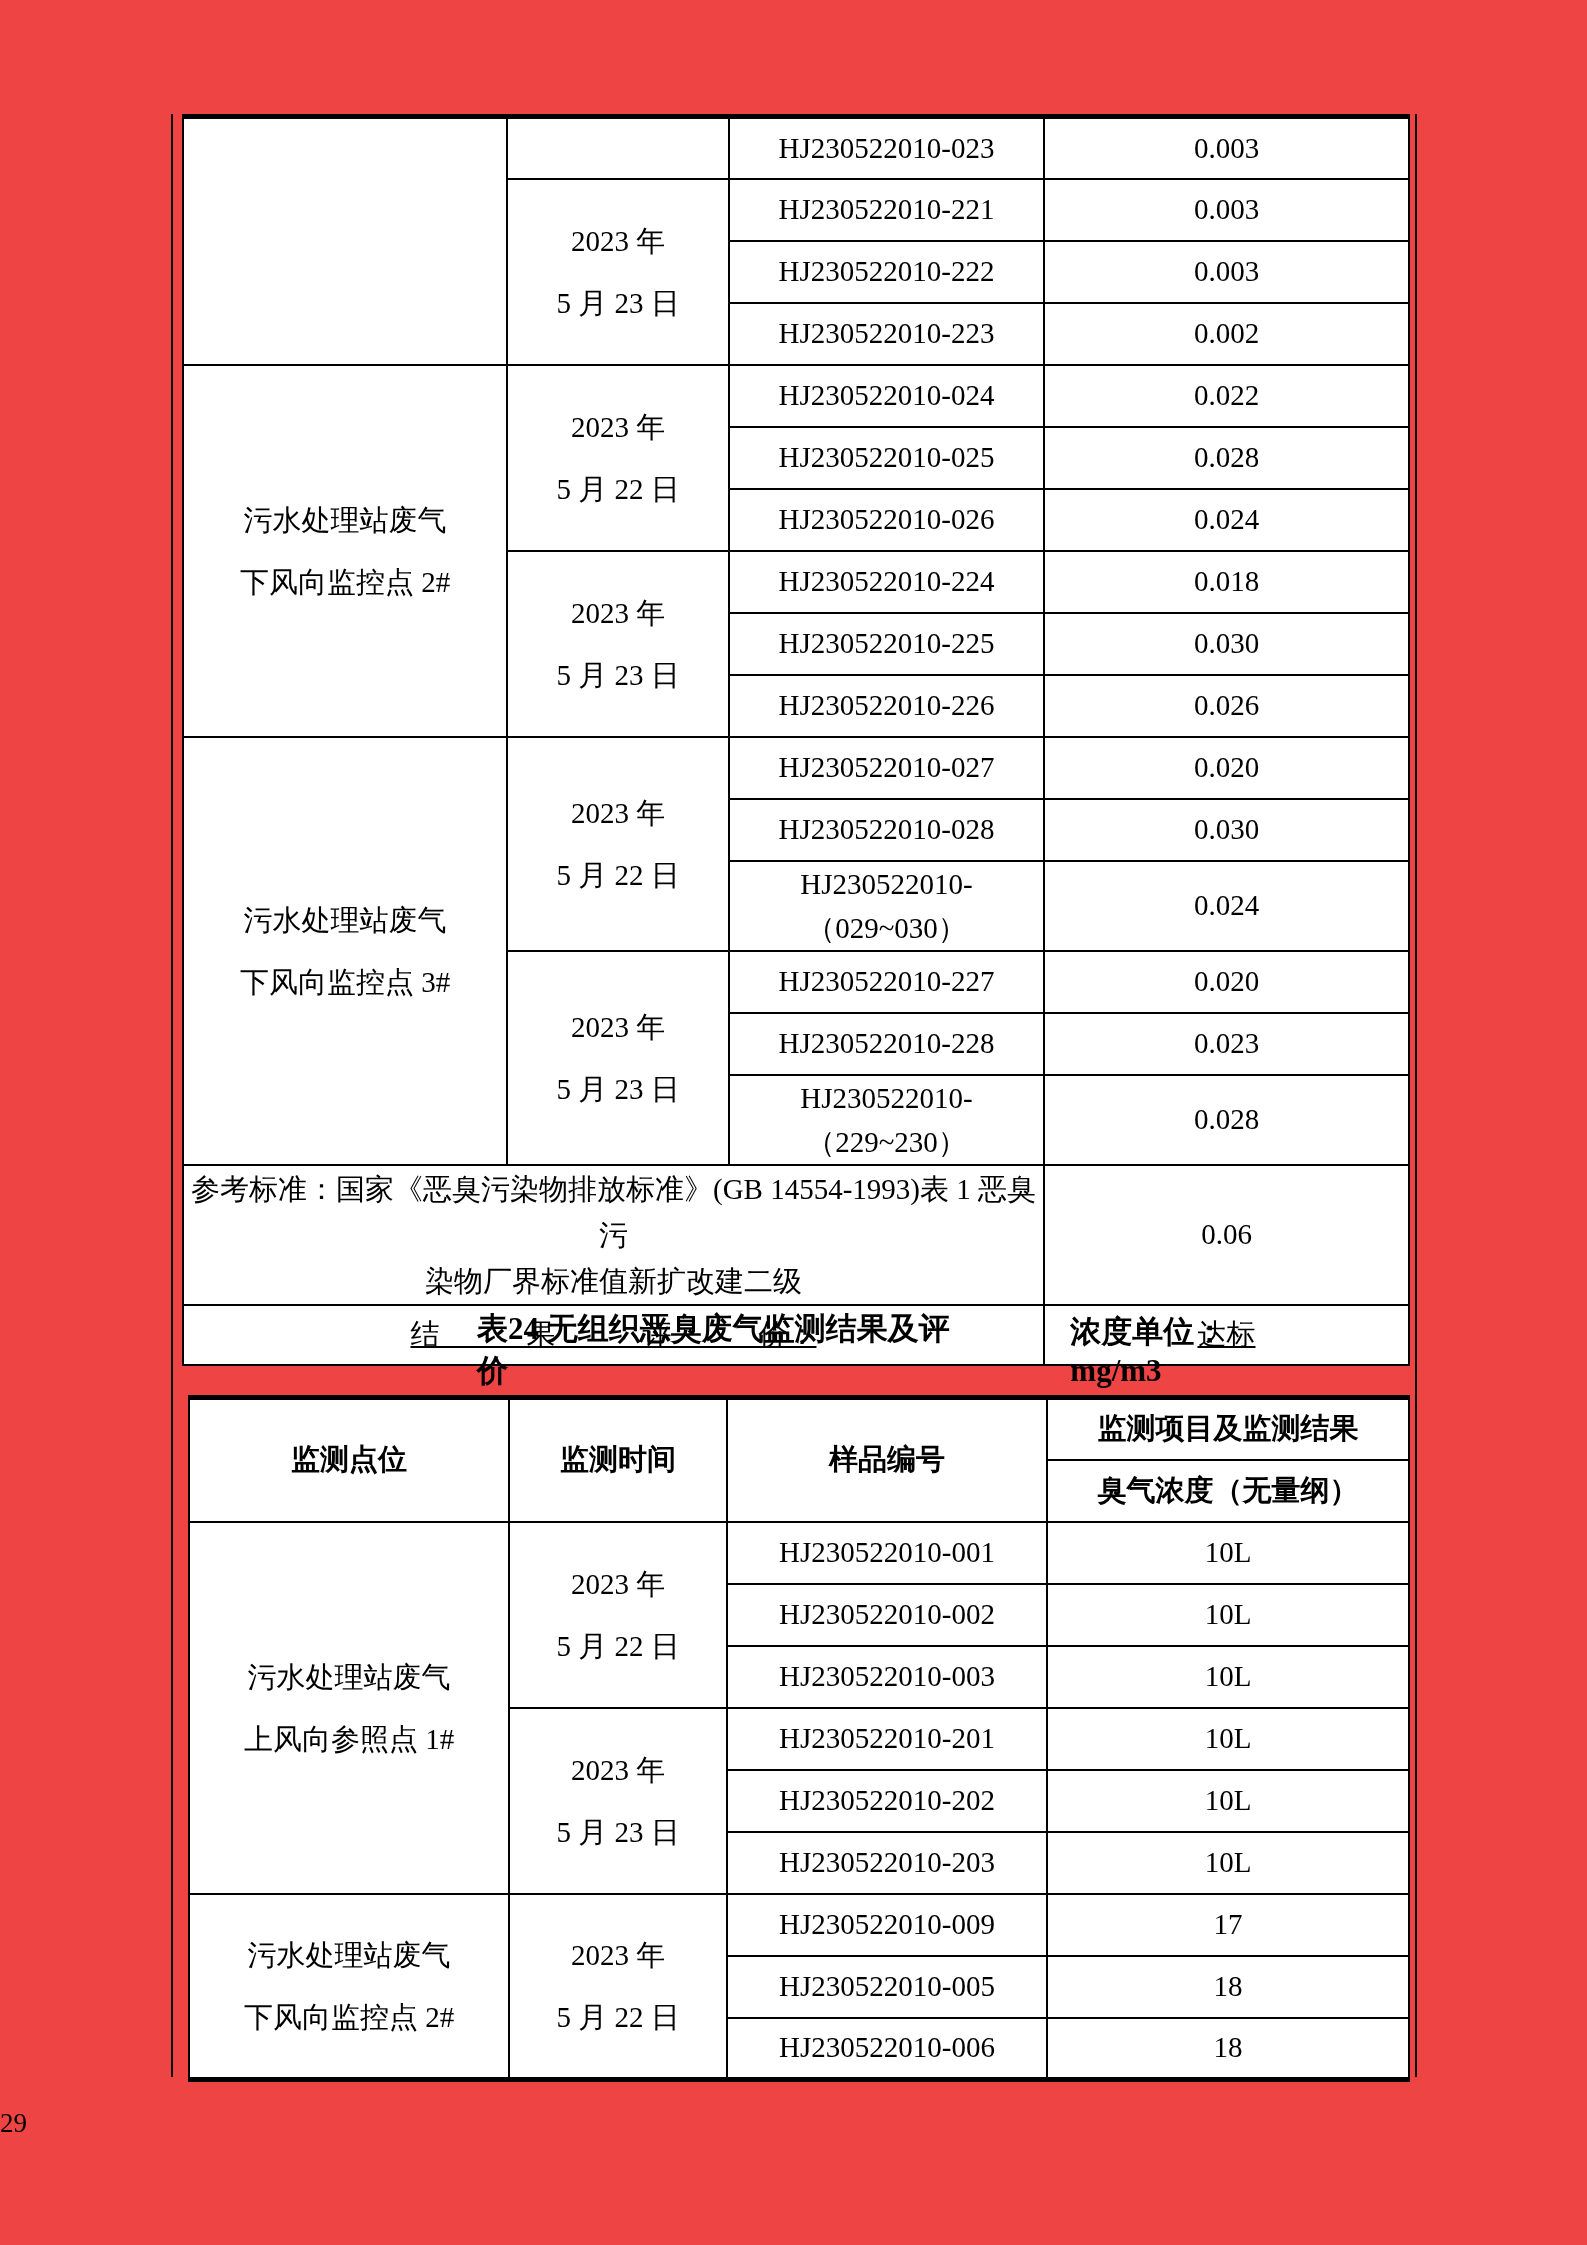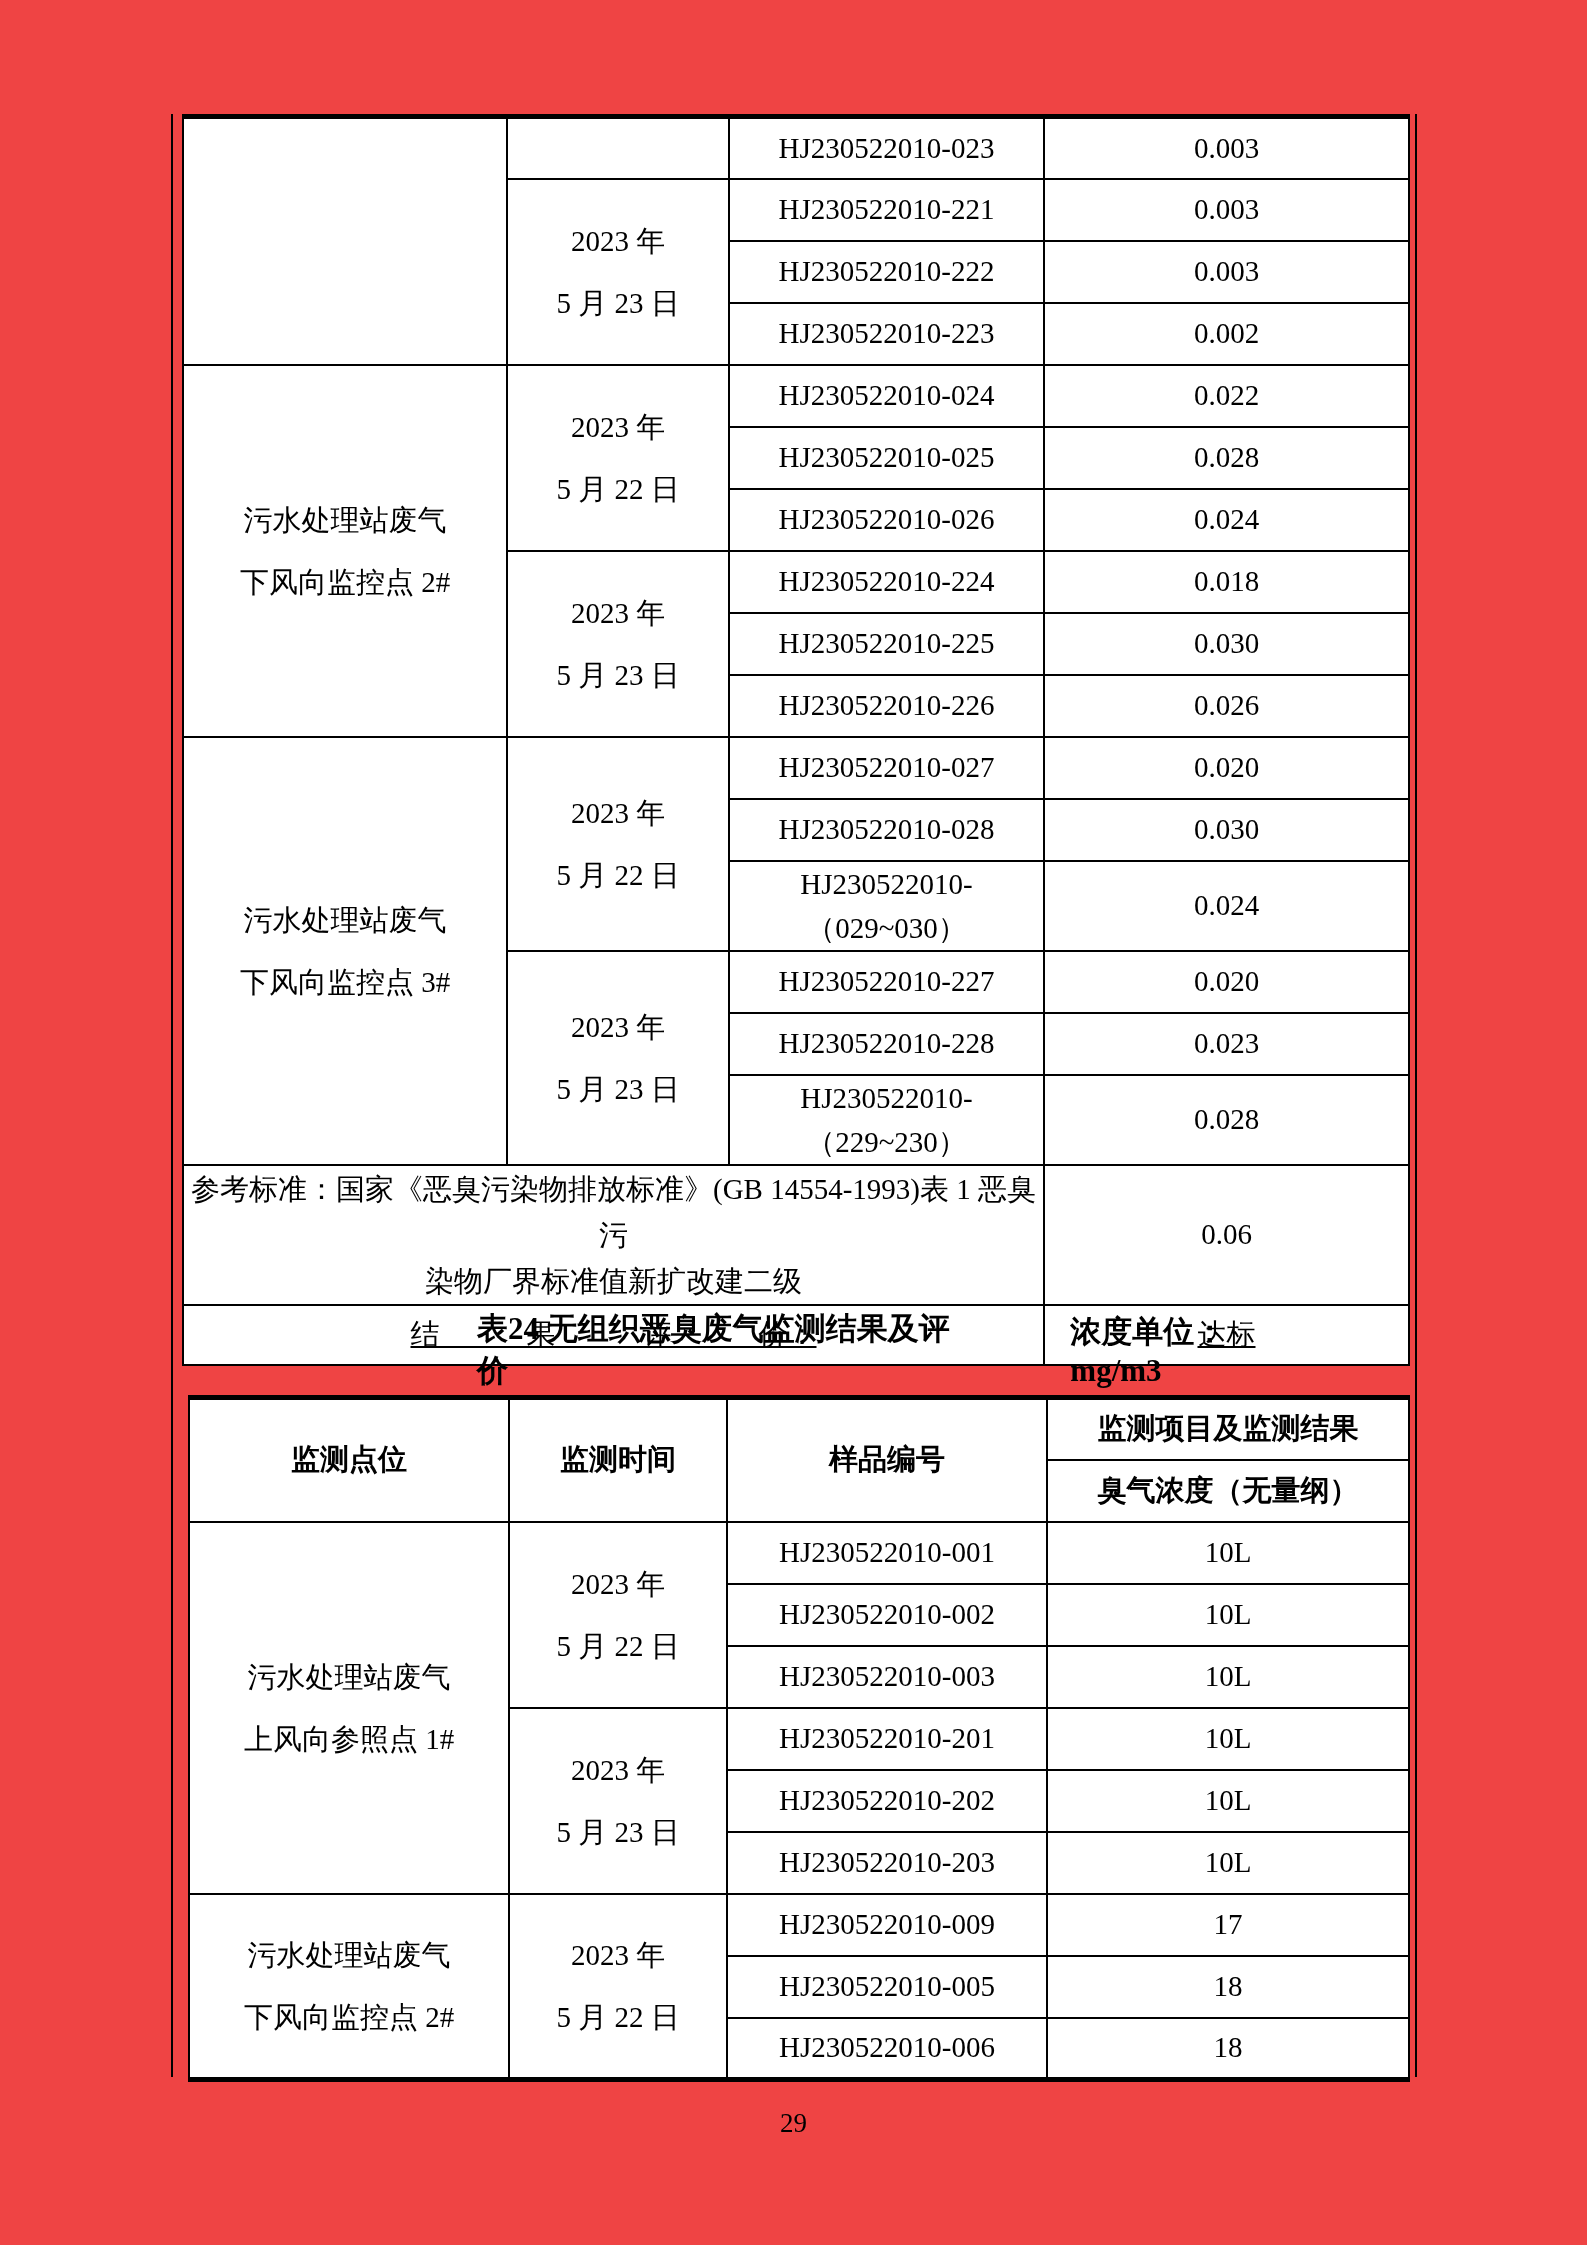--- a/index.html
+++ b/index.html
@@ -19,21 +19,21 @@
   tr.r93{height:93px;} tr.r60{height:60px;text-decoration:underline;}
   .cell-2l div{line-height:62px;}
   .cell-2s div{line-height:44px;}
   .refcell div{line-height:46px;}
   .bold{font-weight:bold;}
   .title{position:absolute;left:182px;top:1318px;width:1132px;height:64px;
          display:flex;align-items:center;font-weight:bold;font-size:31px;
          font-family:"Liberation Serif","DejaVu Serif",serif;}
   .title .main{margin-left:295px;}
   .title .unit{margin-left:95px;}
-  .pagenum{position:absolute;top:2108px;left:0;width:100%;text-align:center;font-size:27px;}
+  .pagenum{position:absolute;top:2108px;left:0;width:100%;text-align:left;font-size:27px;}
 </style>
 </head>
 <body>
 
 <div class="page">
 
   <div class="vline left"></div>
   <div class="vline right"></div>
 
   <table class="t1">

